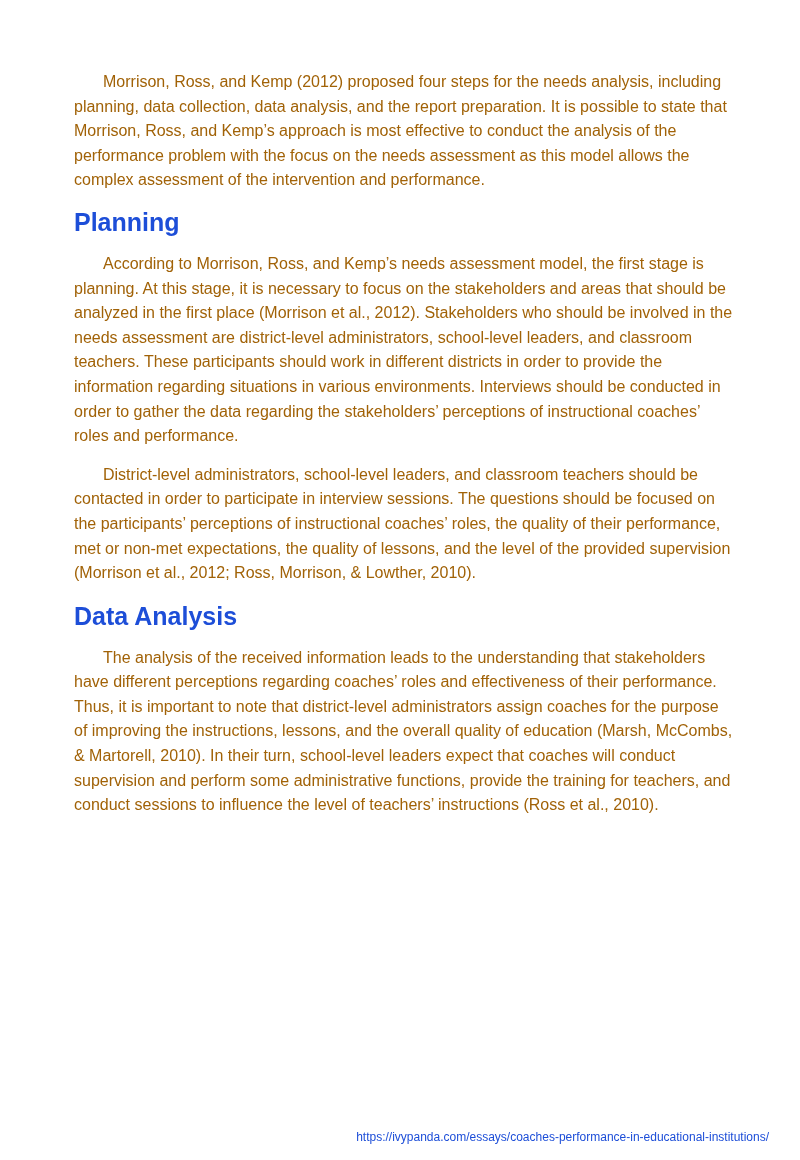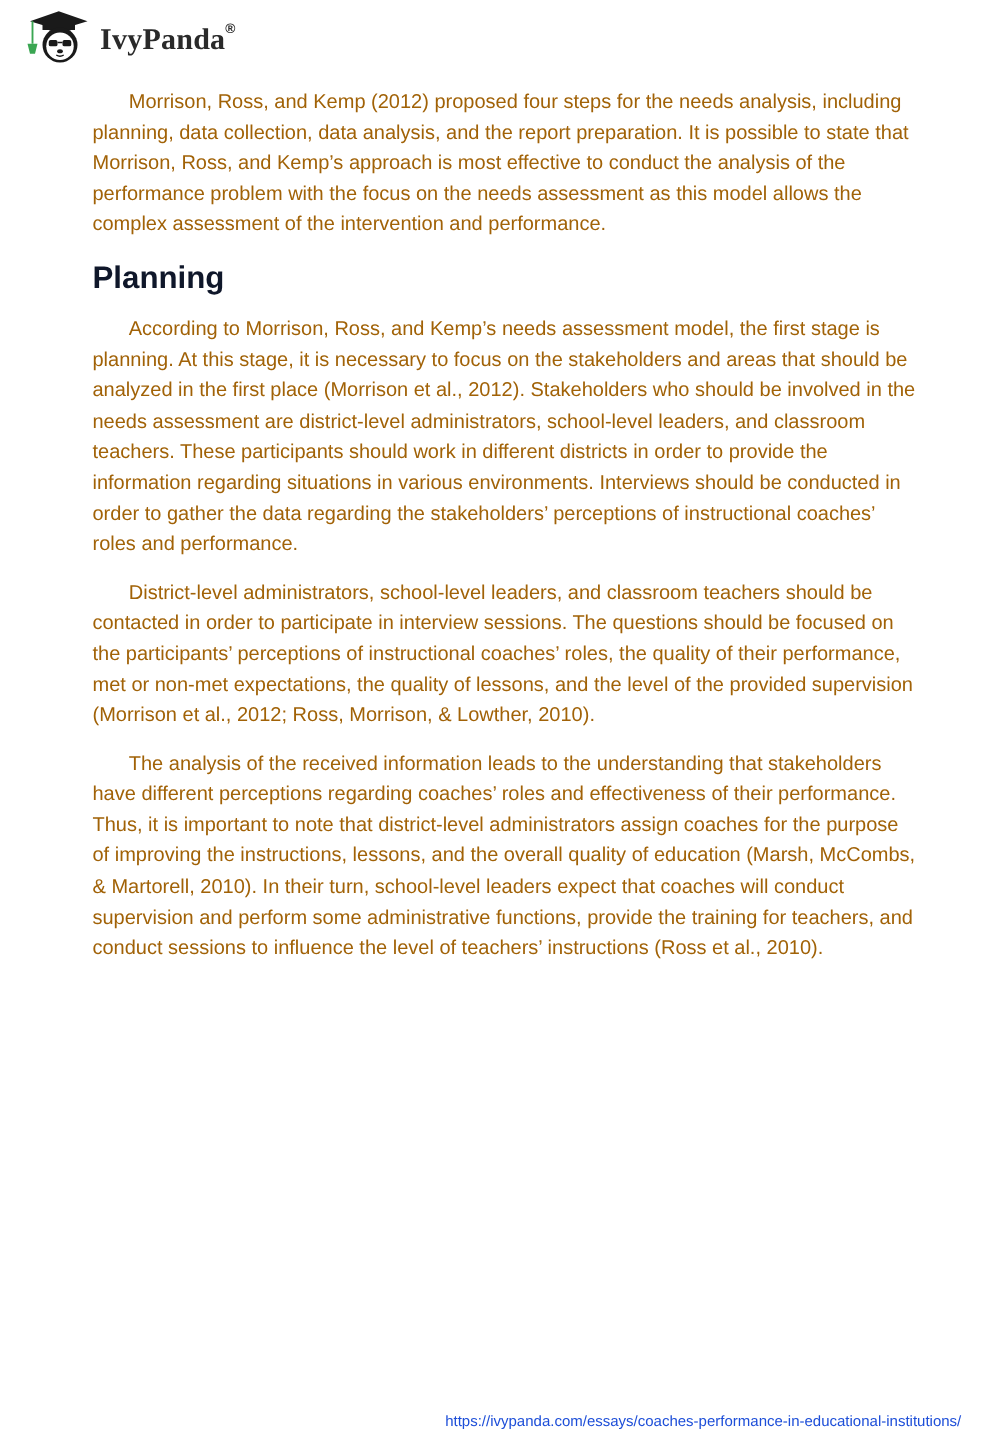--- a/index.html
+++ b/index.html
@@ -70,61 +70,41 @@
     font-size: 29px;
     line-height: 40px;
     font-weight: bold;
     color: #1f1f1f;
   }
   h3.h-sub {
     margin: 0;
     font-size: 25px;
     line-height: 32px;
     font-weight: bold;
-    color: #0f172a;
+    color: #1d4ed8;
   }
   .footer-url {
     position: absolute;
     right: 31px; top: 1130px;
     font-size: 12px;
     color: #1d4ed8;
   }
 </style>
 </head>
 <body>
 
 <div class="header">
-  <div class="logo">
-    <svg class="logo-mark" viewBox="0 0 58 46">
-
-      <polygon points="6,11 29,3 52,11 29,18" fill="#1a1a1a"></polygon>
-      <rect x="16" y="12" width="26" height="6" fill="#1a1a1a"></rect>
-
-      <line x1="8" y1="11" x2="8" y2="29" stroke="#3aa652" stroke-width="1.5"></line>
-      <polygon points="4,29 12,29 10,37 6,37" fill="#3aa652"></polygon>
-
-      <circle cx="30" cy="30" r="14" fill="#1a1a1a"></circle>
-      <circle cx="30" cy="31" r="11" fill="#ffffff"></circle>
-
-      <rect x="21" y="26" width="7" height="5" rx="1.5" fill="#1a1a1a"></rect>
-      <rect x="32" y="26" width="7" height="5" rx="1.5" fill="#1a1a1a"></rect>
-      <line x1="28" y1="28" x2="32" y2="28" stroke="#1a1a1a" stroke-width="1.2"></line>
-
-      <ellipse cx="30" cy="35" rx="2.3" ry="1.6" fill="#1a1a1a"></ellipse>
-      <path d="M27,38 Q30,40 33,38" stroke="#1a1a1a" stroke-width="1" fill="none"></path>
-    </svg>
-    <span class="logo-text"><span>IvyPanda</span><span class="logo-reg">®</span></span>
-  </div>
 </div>
 
 <div class="content">
   <p class="body">Morrison, Ross, and Kemp (2012) proposed four steps for the needs analysis, including planning, data collection, data analysis, and the report preparation. It is possible to state that Morrison, Ross, and Kemp’s approach is most effective to conduct the analysis of the performance problem with the focus on the needs assessment as this model allows the complex assessment of the intervention and performance.</p>
 
 
   <h3 class="h-sub" style="margin-top:13px;">Planning</h3>
   <p class="body" style="margin-top:14px;">According to Morrison, Ross, and Kemp’s needs assessment model, the first stage is planning. At this stage, it is necessary to focus on the stakeholders and areas that should be analyzed in the first place (Morrison et al., 2012). Stakeholders who should be involved in the needs assessment are district-level administrators, school-level leaders, and classroom teachers. These participants should work in different districts in order to provide the information regarding situations in various environments. Interviews should be conducted in order to gather the data regarding the stakeholders’ perceptions of instructional coaches’ roles and performance.</p>
 
   <p class="body" style="margin-top:14px;">District-level administrators, school-level leaders, and classroom teachers should be contacted in order to participate in interview sessions. The questions should be focused on the participants’ perceptions of instructional coaches’ roles, the quality of their performance, met or non-met expectations, the quality of lessons, and the level of the provided supervision (Morrison et al., 2012; Ross, Morrison, &amp; Lowther, 2010).</p>
 
+  <h3 class="h-sub" style="margin-top:14px;">Data Analysis</h3>
   <p class="body" style="margin-top:14px;">The analysis of the received information leads to the understanding that stakeholders have different perceptions regarding coaches’ roles and effectiveness of their performance. Thus, it is important to note that district-level administrators assign coaches for the purpose of improving the instructions, lessons, and the overall quality of education (Marsh, McCombs, &amp; Martorell, 2010). In their turn, school-level leaders expect that coaches will conduct supervision and perform some administrative functions, provide the training for teachers, and conduct sessions to influence the level of teachers’ instructions (Ross et al., 2010).</p>
 </div>
 
 <div class="footer-url">https://ivypanda.com/essays/coaches-performance-in-educational-institutions/</div>
 
 </body></html>

